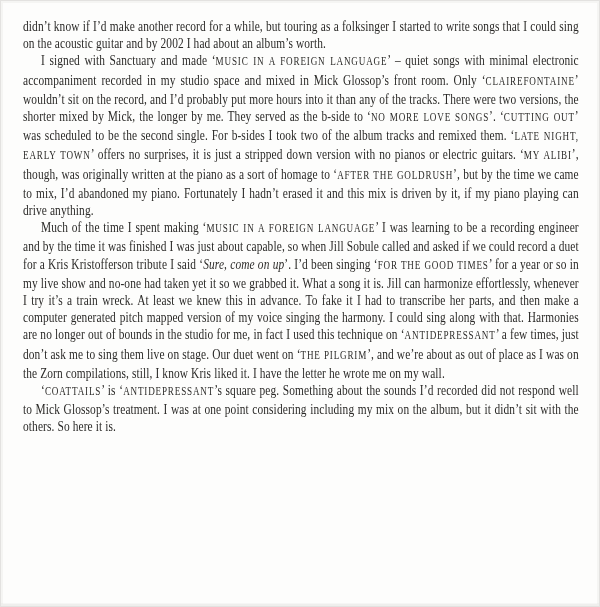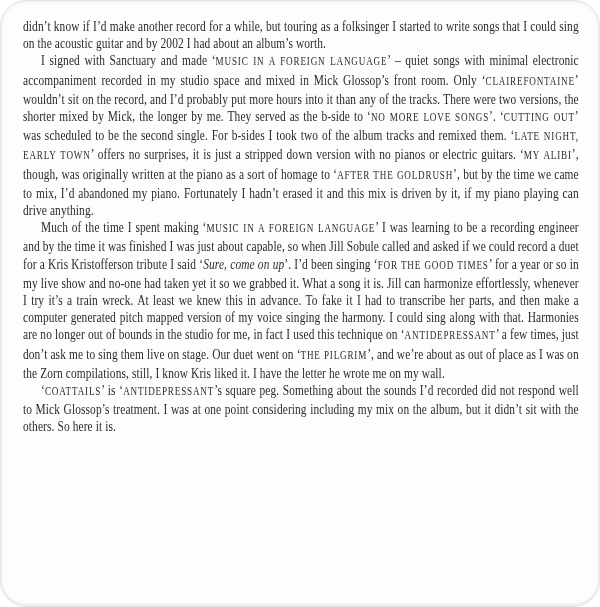--- a/index.html
+++ b/index.html
@@ -46,21 +46,21 @@
     font-size: 0.8em;
     letter-spacing: 0.09em;
   }
   .it {
     font-style: italic;
   }
 </style>
 </head>
 <body>
 
-<div class="page" style="background: rgb(253, 253, 252); border-color: rgb(227, 226, 224); border-radius: 26px;">
+<div class="page" style="background: rgb(253, 253, 252); border-color: rgb(227, 226, 224);">
   <div class="text-area">
     <div class="flow" style="color: rgb(43, 42, 40);">
         <p class=""><span class="n">didn’t know if I’d make another record for a while, but touring as a folksinger I started to write songs that I could sing on the acoustic guitar and by 2002 I had about an album’s worth.</span></p>
         <p class="indent"><span class="n">I signed with Sanctuary and made ‘</span><span class="sc">MUSIC IN A FOREIGN LANGUAGE</span><span class="n">’ – quiet songs with minimal electronic accompaniment recorded in my studio space and mixed in Mick Glossop’s front room. Only ‘</span><span class="sc">CLAIREFONTAINE</span><span class="n">’ wouldn’t sit on the record, and I’d probably put more hours into it than any of the tracks. There were two versions, the shorter mixed by Mick, the longer by me. They served as the b-side to ‘</span><span class="sc">NO MORE LOVE SONGS</span><span class="n">’. ‘</span><span class="sc">CUTTING OUT</span><span class="n">’ was scheduled to be the second single. For b-sides I took two of the album tracks and remixed them. ‘</span><span class="sc">LATE NIGHT, EARLY TOWN</span><span class="n">’ offers no surprises, it is just a stripped down version with no pianos or electric guitars. ‘</span><span class="sc">MY ALIBI</span><span class="n">’, though, was originally written at the piano as a sort of homage to ‘</span><span class="sc">AFTER THE GOLDRUSH</span><span class="n">’, but by the time we came to mix, I’d abandoned my piano. Fortunately I hadn’t erased it and this mix is driven by it, if my piano playing can drive anything.</span></p>
         <p class="indent"><span class="n">Much of the time I spent making ‘</span><span class="sc">MUSIC IN A FOREIGN LANGUAGE</span><span class="n">’ I was learning to be a recording engineer and by the time it was finished I was just about capable, so when Jill Sobule called and asked if we could record a duet for a Kris Kristofferson tribute I said ‘</span><span class="it">Sure, come on up</span><span class="n">’. I’d been singing ‘</span><span class="sc">FOR THE GOOD TIMES</span><span class="n">’ for a year or so in my live show and no-one had taken yet it so we grabbed it. What a song it is. Jill can harmonize effortlessly, whenever I try it’s a train wreck. At least we knew this in advance. To fake it I had to transcribe her parts, and then make a computer generated pitch mapped version of my voice singing the harmony. I could sing along with that. Harmonies are no longer out of bounds in the studio for me, in fact I used this technique on ‘</span><span class="sc">ANTIDEPRESSANT</span><span class="n">’ a few times, just don’t ask me to sing them live on stage. Our duet went on ‘</span><span class="sc">THE PILGRIM</span><span class="n">’, and we’re about as out of place as I was on the Zorn compilations, still, I know Kris liked it. I have the letter he wrote me on my wall.</span></p>
         <p class="indent"><span class="n">‘</span><span class="sc">COATTAILS</span><span class="n">’ is ‘</span><span class="sc">ANTIDEPRESSANT</span><span class="n">’s square peg. Something about the sounds I’d recorded did not respond well to Mick Glossop’s treatment. I was at one point considering including my mix on the album, but it didn’t sit with the others. So here it is.</span></p>
       </div>
   </div>
 </div>
 

